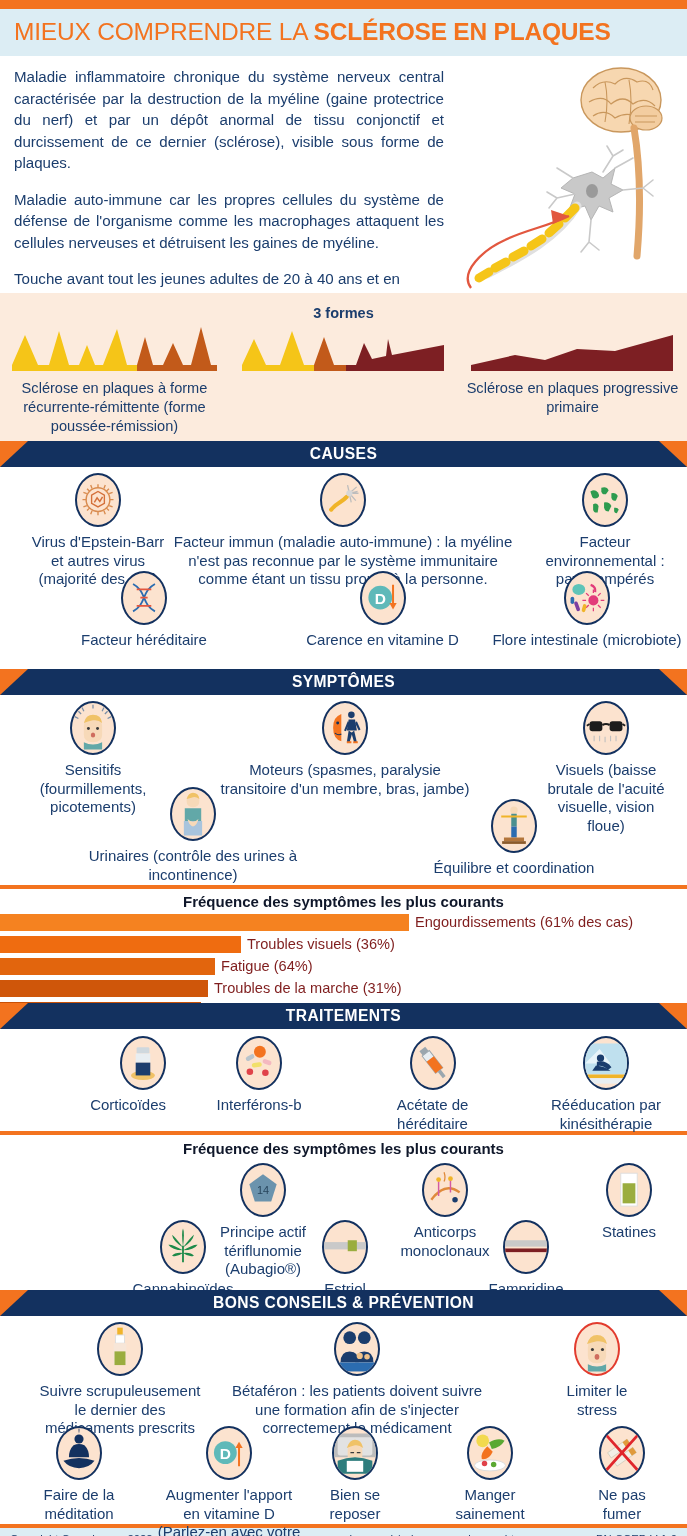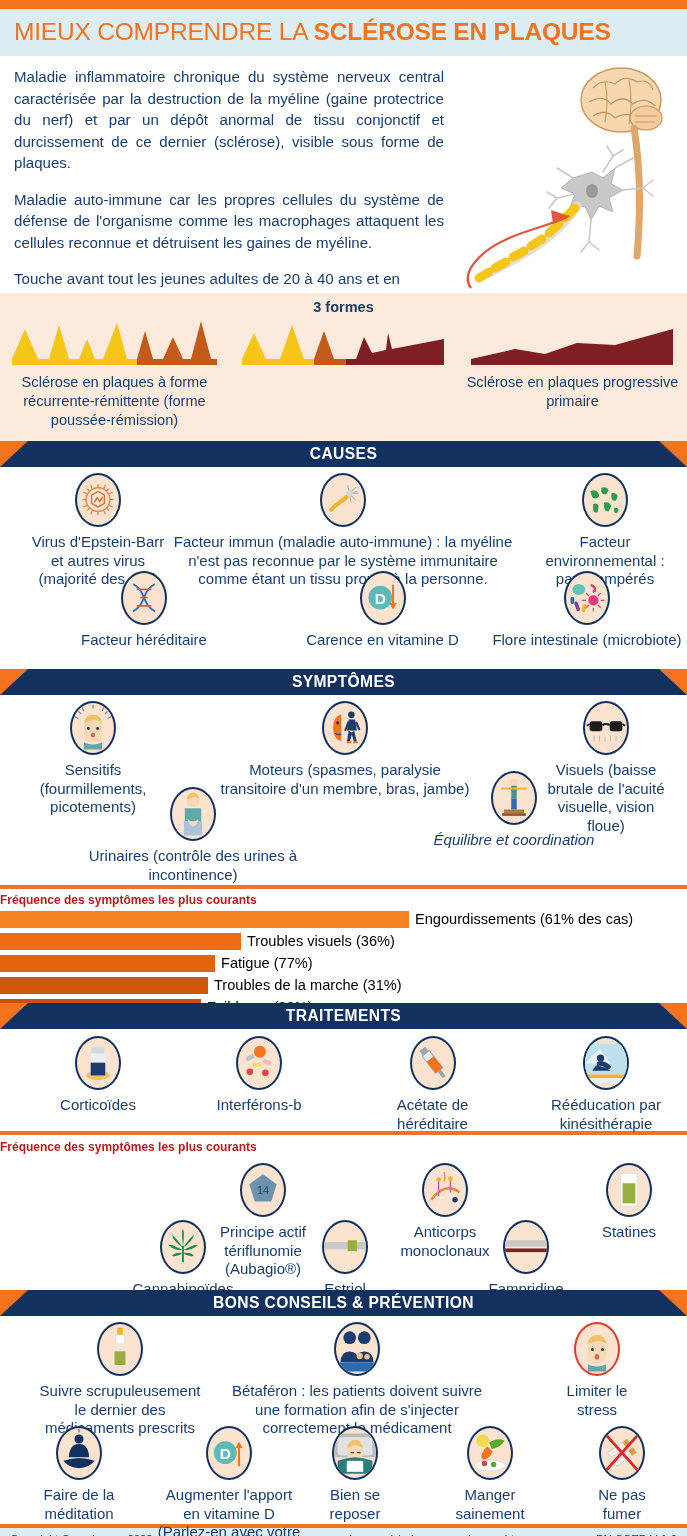--- a/index.html
+++ b/index.html
@@ -41,21 +41,21 @@
     text-align: justify;
     width: 430px;
     margin-bottom: 15px;
   }
   .intro p.last { text-align: left; width: 420px; }
   .intro .art { position: absolute; right: 4px; top: 4px; width: 230px; height: 230px; }
 
   
   .formes {
     background: #fcebdd;
-    padding: 6px 0 8px 0;
+    padding: 12px 0 8px 0;
     height: 148px;
     position: relative;
   }
   .formes-title {
     text-align: center; color: #1b3d6d; font-weight: 700; font-size: 14.5px;
     margin-bottom: 2px;
   }
   .formes-row { display: flex; }
   .forme { flex: 1; text-align: center; }
   .forme .graph { height: 52px; display: block; margin: 0 auto 4px auto; }
@@ -87,25 +87,25 @@
   }
   .ic.redring { border-color: #e23b2e; }
   .ic svg { position: absolute; inset: 0; }
 
   .grid-sec { position: relative; background: #fff; }
   .node { position: absolute; text-align: center; color: #1b3d6d; }
   .node .lbl { font-size: 15px; line-height: 18.6px; margin-top: 2px; white-space: pre-line; }
 
   
   .chart-wrap { background: #fff; padding-top: 4px; position: relative; }
-  .chart-title { text-align: left; color: #b91c1c; font-weight: 700; font-size: 12px; margin-bottom: 4px; }
+  .chart-title { text-align: center; color: #0f172a; font-weight: 700; font-size: 15px; margin-bottom: 4px; }
   .bar-row { position: relative; height: 20px; margin-bottom: 2px; }
   .bar { height: 17px; position: absolute; left: 0; top: 0; }
   .bar-lbl {
-    position: absolute; top: -1px; color: #000000; font-size: 14.6px; line-height: 19px;
+    position: absolute; top: -1px; color: #7f1d1d; font-size: 14.6px; line-height: 19px;
     white-space: nowrap;
   }
 
   
   .footer-rule { height: 4px; background: #f3731f; }
   .footer {
     background: #dcedf4; height: 22px;
     display: flex; align-items: center;
     color: #1b3d6d; font-size: 11.3px;
     padding: 0 10px;
@@ -119,21 +119,21 @@
 
 <div class="page">
 
   <div class="top-rule"></div>
   <div class="header">
     <h1><span>MIEUX COMPRENDRE LA </span><span class="bold">SCLÉROSE EN PLAQUES</span></h1>
   </div>
 
   <div class="intro">
     <p>Maladie inflammatoire chronique du système nerveux central caractérisée par la destruction de la myéline (gaine protectrice du nerf) et par un dépôt anormal de tissu conjonctif et durcissement de ce dernier (sclérose), visible sous forme de plaques.</p>
-    <p>Maladie auto-immune car les propres cellules du système de défense de l'organisme comme les macrophages attaquent les cellules reconnue et détruisent les gaines de myéline.</p>
+    <p>Maladie auto-immune car les propres cellules du système de défense de l'organisme comme les macrophages attaquent les cellules nerveuses et détruisent les gaines de myéline.</p>
     <p class="last">Touche avant tout les jeunes adultes de 20 à 40 ans et en particulier les femmes</p>
     <svg class="art" viewBox="0 0 230 230">
 
       <g>
         <ellipse cx="168" cy="40" rx="40" ry="32" fill="#f7d7b0" stroke="#c9975c" stroke-width="1.4"></ellipse>
         <path d="M140 28 Q150 18 162 24 Q172 14 184 22 Q196 18 200 30" fill="none" stroke="#c9975c" stroke-width="1.2"></path>
         <path d="M136 42 Q150 34 158 44 Q170 34 180 44 Q192 36 202 46" fill="none" stroke="#c9975c" stroke-width="1.2"></path>
         <path d="M140 56 Q152 48 162 58 Q176 50 188 60" fill="none" stroke="#c9975c" stroke-width="1.2"></path>
         <path d="M152 22 Q156 40 152 62" fill="none" stroke="#c9975c" stroke-width="1.1"></path>
         <path d="M176 20 Q180 40 176 64" fill="none" stroke="#c9975c" stroke-width="1.1"></path>
@@ -376,21 +376,21 @@
           <path d="M16 11 q2-7 7-7 q6 0 7 7 q-4-3 -7 -2 q-4 1 -7 2 Z" fill="#f0c267"></path>
           <path d="M14 21 h18 v14 h-18 Z" fill="#62a8a8"></path>
           <path d="M13 35 h20 v16 h-20 Z" fill="#a8c4dd"></path>
           <path d="M17 33 q6 6 12 0 q-2 8 -6 8 q-4 0 -6 -8 Z" fill="#f7d9b8"></path>
         </svg>
       </span>
       <div class="lbl">Urinaires (contrôle des urines à
 incontinence)</div>
     </div>
 
-    <div class="node" style="left:388px; top:76px; width:252px;font-style:italic;">
+    <div class="node" style="left:388px; top:104px; width:252px;">
       <span class="ic">
         <svg viewBox="0 0 46 54">
           <circle cx="23" cy="10" r="4" fill="#f7d9b8"></circle>
           <path d="M20 14 h6 v14 h-6 Z" fill="#4a8f8f"></path>
           <path d="M9 17 h28" stroke="#f0b429" stroke-width="2"></path>
           <path d="M20 28 h6 v12 h-6 Z" fill="#2b6cb0"></path>
           <rect x="12" y="40" width="22" height="4" fill="#b3763c"></rect>
           <rect x="10" y="44" width="26" height="3" fill="#8a5a2b"></rect>
         </svg>
       </span>
@@ -406,40 +406,40 @@
         <div class="bar-row">
           <div class="bar" style="width: 409px; background: rgb(245, 130, 32);"></div>
           <div class="bar-lbl" style="left: 415px;">Engourdissements (61% des cas)</div>
         </div>
         <div class="bar-row">
           <div class="bar" style="width: 241px; background: rgb(239, 108, 16);"></div>
           <div class="bar-lbl" style="left: 247px;">Troubles visuels (36%)</div>
         </div>
         <div class="bar-row">
           <div class="bar" style="width: 215px; background: rgb(226, 101, 13);"></div>
-          <div class="bar-lbl" style="left: 221px;">Fatigue (77%)</div>
+          <div class="bar-lbl" style="left: 221px;">Fatigue (64%)</div>
         </div>
         <div class="bar-row">
           <div class="bar" style="width: 208px; background: rgb(207, 86, 10);"></div>
           <div class="bar-lbl" style="left: 214px;">Troubles de la marche (31%)</div>
         </div>
         <div class="bar-row">
           <div class="bar" style="width: 201px; background: rgb(200, 81, 7);"></div>
           <div class="bar-lbl" style="left: 207px;">Faiblesse (30%)</div>
         </div>
       </div>
   </div>
 
   <div class="banner">
     <div class="plate"></div>
     <span>TRAITEMENTS</span>
   </div>
   <div class="grid-sec" style="height:102px">
 
-    <div class="node" style="left:18px; top:7px; width:160px;">
+    <div class="node" style="left:6px; top:7px; width:160px;text-align:right;">
       <span class="ic">
         <svg viewBox="0 0 46 54">
           <ellipse cx="23" cy="41" rx="13" ry="5" fill="#f0c267"></ellipse>
           <rect x="16" y="10" width="14" height="7" rx="1.5" fill="#cfd8de"></rect>
           <rect x="15" y="17" width="16" height="10" fill="#e8eef2"></rect>
           <rect x="15" y="27" width="16" height="14" fill="#1b3d6d"></rect>
         </svg>
       </span>
       <div class="lbl">Corticoïdes</div>
     </div>

